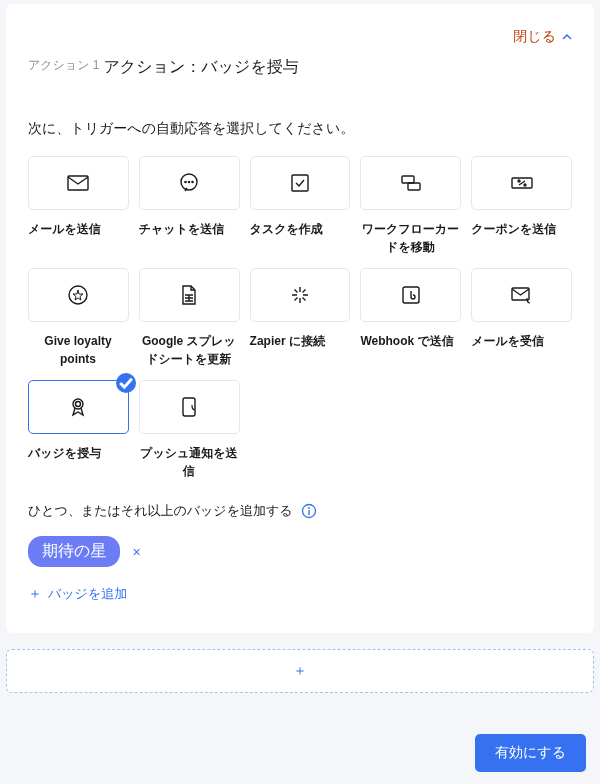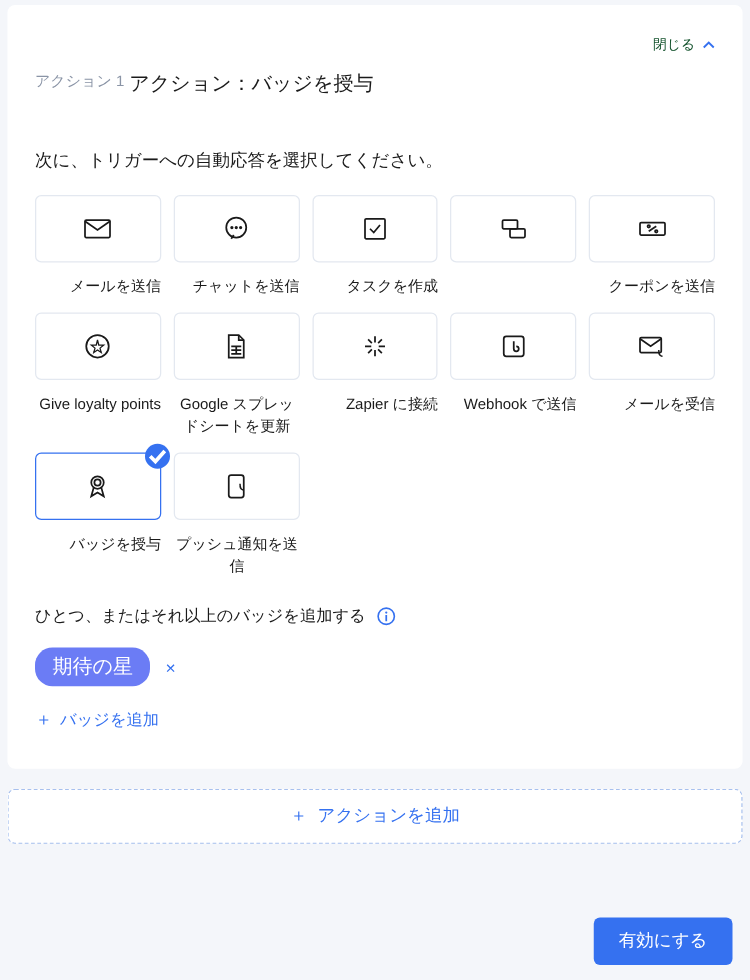--- a/index.html
+++ b/index.html
@@ -15,25 +15,25 @@
 .card {
   background: #fff;
   border-radius: 6px;
   margin: 4px 6px 0 6px;
   padding: 24px 22px 30px 22px;
 }
 .card-header { display: flex; justify-content: space-between; align-items: flex-start; }
 .header-left { display: flex; flex-direction: row; gap: 4px; margin-top: 29px; }
 .subtitle { color: #8a94a6; font-size: 12px; }
 .title { font-size: 16px; font-weight: 400; }
-.close-link { color: #14532d; font-size: 11px; display: flex; align-items: center; gap: 6px; cursor: pointer; }
+.close-link { color: #c2410c; font-size: 14px; display: flex; align-items: center; gap: 6px; cursor: pointer; }
 .close-link svg { width: 10px; height: 10px; }
 .section-title { margin-top: 42px; font-size: 14px; font-weight: 400; }
 .grid { margin-top: 18px; display: grid; grid-template-columns: repeat(5, 1fr); gap: 12px 10px; }
-.option { display: flex; flex-direction: column; align-items: flex-end; cursor: pointer; position: relative; }
+.option { display: flex; flex-direction: column; align-items: flex-start; cursor: pointer; position: relative; font-weight: bold; }
 .icon-box {
   width: 100%;
   height: 54px;
   border: 1px solid #e3e8f0;
   border-radius: 5px;
   display: flex;
   align-items: center;
   justify-content: center;
   position: relative;
 }
@@ -154,20 +154,21 @@
       <div class="opt-label">タスクを作成</div>
     </div>
 
     <div class="option">
       <div class="icon-box">
         <svg viewBox="0 0 24 24">
             <rect x="3" y="5" width="12" height="7" rx="1"></rect>
             <rect x="9" y="12" width="12" height="7" rx="1"></rect>
           </svg>
       </div>
+      <div class="opt-label">ワークフローカードを移動</div>
     </div>
 
     <div class="option">
       <div class="icon-box">
         <svg viewBox="0 0 24 24">
             <rect x="2" y="7" width="20" height="10" rx="1"></rect>
             <path d="M9 14 L15 10" stroke-dasharray="0"></path>
             <circle cx="9" cy="10" r="1"></circle>
             <circle cx="15" cy="14" r="1"></circle>
           </svg>
@@ -272,18 +273,17 @@
     </div>
     <div class="add-badge">
       <span class="plus">＋</span>
       <span>バッジを追加</span>
     </div>
   </div>
 </div>
 
 <div class="add-action">
   <span>＋</span>
-  <span>アクションを追加</span>
 </div>
 
 <div class="footer">
   <button class="enable-btn">有効にする</button>
 </div>
 
 </body></html>

